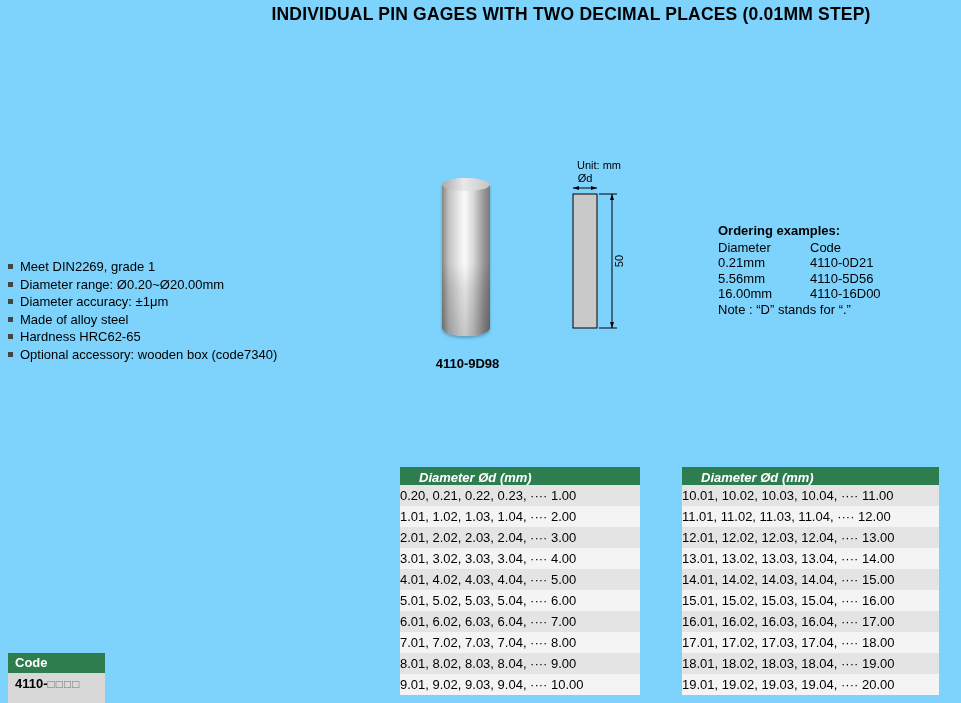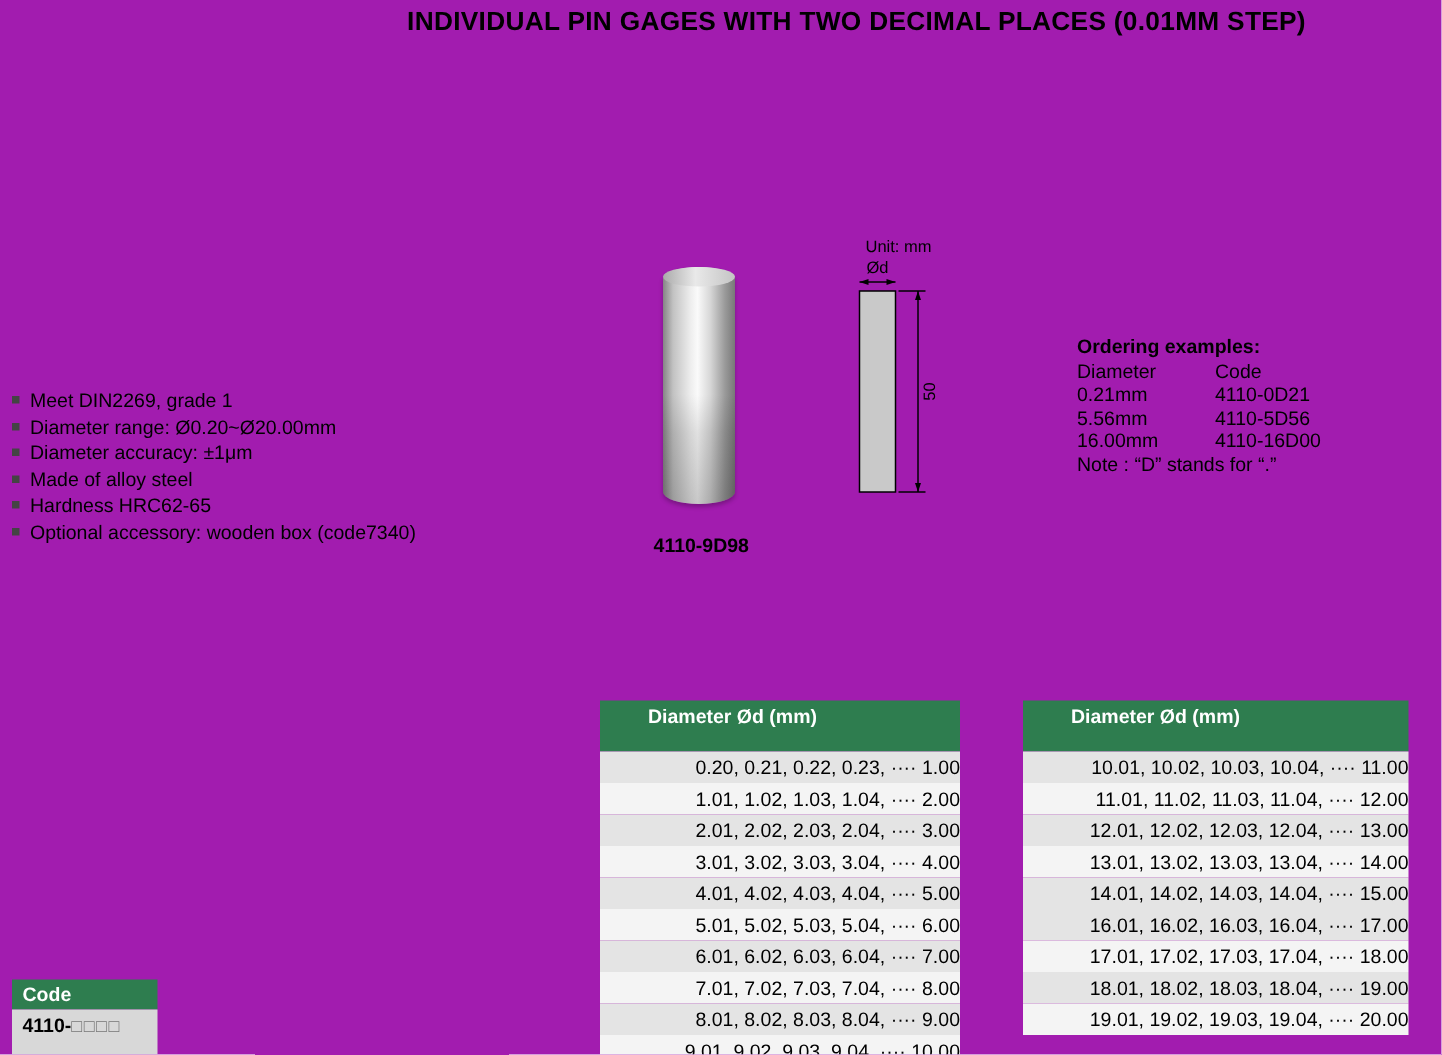--- a/index.html
+++ b/index.html
@@ -1,18 +1,18 @@
 <!DOCTYPE html>
 <html><head>
 <meta charset="utf-8">
 <style>
   * { margin:0; padding:0; box-sizing:border-box; }
   html,body { background:#ffffff; }
   body { font-family:"Liberation Sans", sans-serif; color:#000; }
-  .page { position:relative; width:961px; height:703px; background:#a21caf; overflow:hidden; }
+  .page { position:relative; width:961px; height:703px; background:#7dd3fc; overflow:hidden; }
 
   .title { position:absolute; left:185px; top:4px; width:772px; text-align:center;
            font-size:17.5px; font-weight:bold; letter-spacing:0.2px; color:#000; }
 
   
   .features { position:absolute; left:8px; top:258px; font-size:13px; }
   .feature { display:flex; align-items:center; height:17.5px; white-space:nowrap; }
   .bullet { width:5px; height:5px; background:#444; margin-right:7px; flex:0 0 auto; }
   .bold { font-weight:normal; }
 
@@ -35,23 +35,23 @@
   .unit-label { position:absolute; left:577px; top:159px; font-size:11px; }
   .drawing { position:absolute; left:563px; top:172px; }
 
   
   .ordering { position:absolute; left:718px; top:223px; font-size:13px; line-height:15.6px; }
   .ord-head { font-weight:bold; margin-bottom:1px; }
   .ord-c1 { display:inline-block; width:92px; }
 
   
   .dtable { position:absolute; top:467px; font-size:13px; }
-  .thead { background:var(--green); color:#fff; font-weight:bold; height:34px;
-           line-height:21px; padding-left:32px; }
-  .trow { height:21px; line-height:21px; text-align:right; white-space:nowrap; }
+  .thead { background:var(--green); color:#fff; font-weight:bold; height:18px;
+           line-height:21px; padding-left:19px;font-style:italic; }
+  .trow { height:21px; line-height:21px; text-align:left; white-space:nowrap; }
   .trow.row-a { background:#e4e4e4; }
   .trow.row-b { background:#f4f4f4; }
 
   
   .codebox { position:absolute; left:8px; top:653px; width:97px; font-size:13px; }
   .code-head { background:var(--green); color:#fff; font-weight:bold; height:20px;
                line-height:20px; padding-left:7px; }
   .code-val { background:#d8d8d8; height:33px; line-height:21px; padding-left:7px; }
   .code-prefix { font-weight:bold; }
   .code-boxes { color:#777; font-size:12px; letter-spacing:1px; }
@@ -150,20 +150,21 @@
   </div>
 
   <div class="dtable" style="left:682px; width:257px;">
     <div class="thead">Diameter Ød (mm)</div>
     <div>
         <div class="trow row-a">10.01, 10.02, 10.03, 10.04, ···· 11.00</div>
         <div class="trow row-b">11.01, 11.02, 11.03, 11.04, ···· 12.00</div>
         <div class="trow row-a">12.01, 12.02, 12.03, 12.04, ···· 13.00</div>
         <div class="trow row-b">13.01, 13.02, 13.03, 13.04, ···· 14.00</div>
         <div class="trow row-a">14.01, 14.02, 14.03, 14.04, ···· 15.00</div>
+        <div class="trow row-b">15.01, 15.02, 15.03, 15.04, ···· 16.00</div>
         <div class="trow row-a">16.01, 16.02, 16.03, 16.04, ···· 17.00</div>
         <div class="trow row-b">17.01, 17.02, 17.03, 17.04, ···· 18.00</div>
         <div class="trow row-a">18.01, 18.02, 18.03, 18.04, ···· 19.00</div>
         <div class="trow row-b">19.01, 19.02, 19.03, 19.04, ···· 20.00</div>
       </div>
   </div>
 
   <div class="codebox">
     <div class="code-head">Code</div>
     <div class="code-val">

